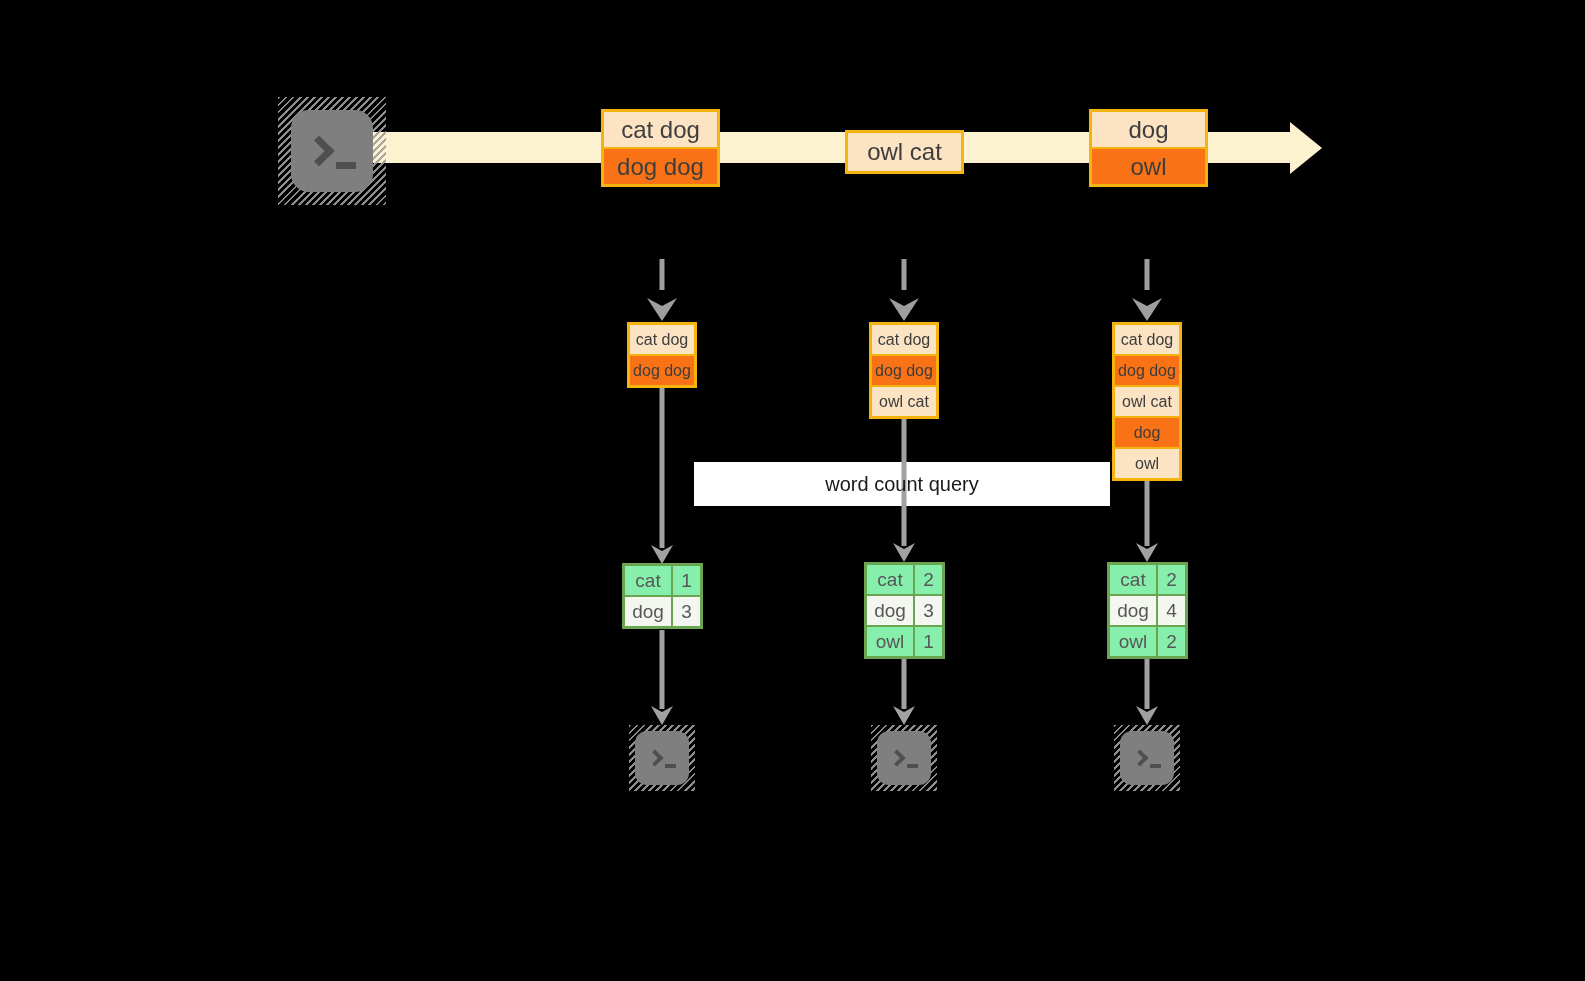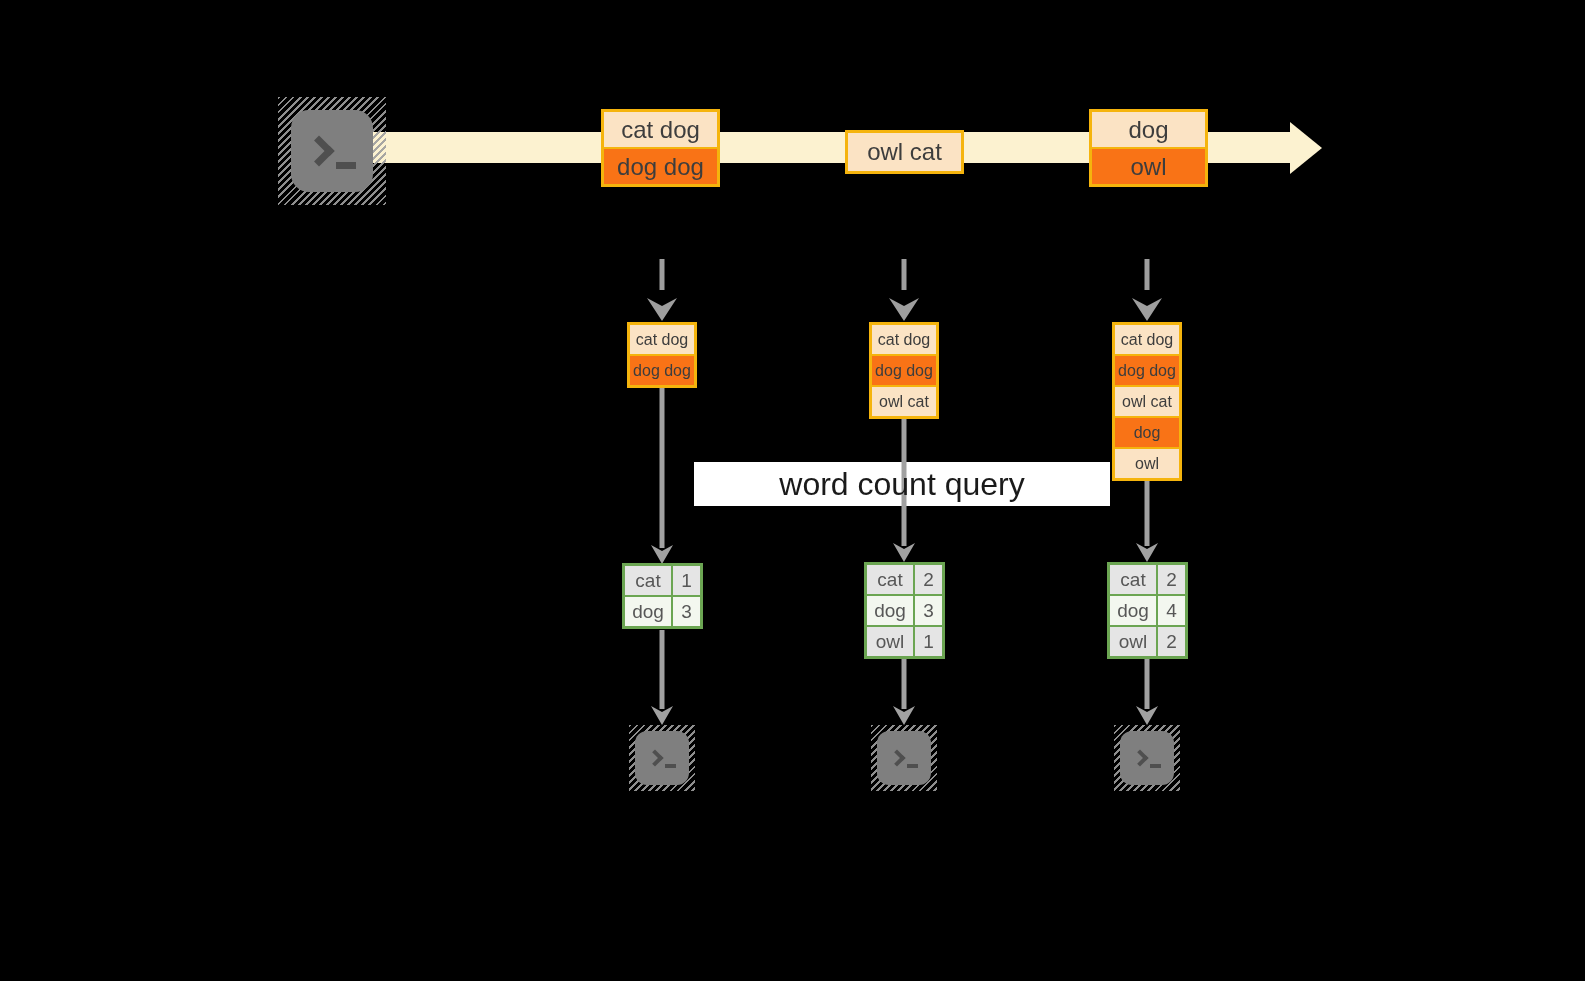--- a/index.html
+++ b/index.html
@@ -28,21 +28,21 @@
   
   .label-band {
     position: absolute; left: 694px; top: 462px;
     width: 416px; height: 44px;
     background: #ffffff; z-index: 2;
   }
   .label-text {
     position: absolute; left: 694px; top: 462px;
     width: 416px; height: 44px; z-index: 4;
     display: flex; align-items: center; justify-content: center;
-    font-size: 32px; color: #1a1a1a;
+    font-size: 20px; color: #1a1a1a;
   }
 
   
   svg.arrows { position: absolute; left: 0; top: 0; z-index: 3; }
 
   
   .obox {
     position: absolute; z-index: 4;
     display: flex; flex-direction: column; gap: 2px;
     background: #f5b40d; border: 3px solid #f5b40d;
@@ -57,21 +57,21 @@
   .obox.stack .cell { width: 64px; height: 29px; font-size: 16px; }
 
   
   .gtable {
     position: absolute; z-index: 4;
     display: grid; grid-template-columns: 46px 27px; gap: 2px;
     background: #6ba552; border: 3px solid #6ba552;
   }
   .gtable .gcell {
     height: 29px; display: flex; align-items: center; justify-content: center;
-    background: #e5e5e5; color: #575757; font-size: 19px;
+    background: #86efac; color: #575757; font-size: 19px;
   }
   .gtable .gcell.light { background: #f3f7ef; }
 
   
   .term {
     position: absolute; z-index: 4;
     background: repeating-linear-gradient(135deg,
       rgba(158,158,158,0.9) 0 2px, transparent 2px 5px);
   }
   .term-inner {

